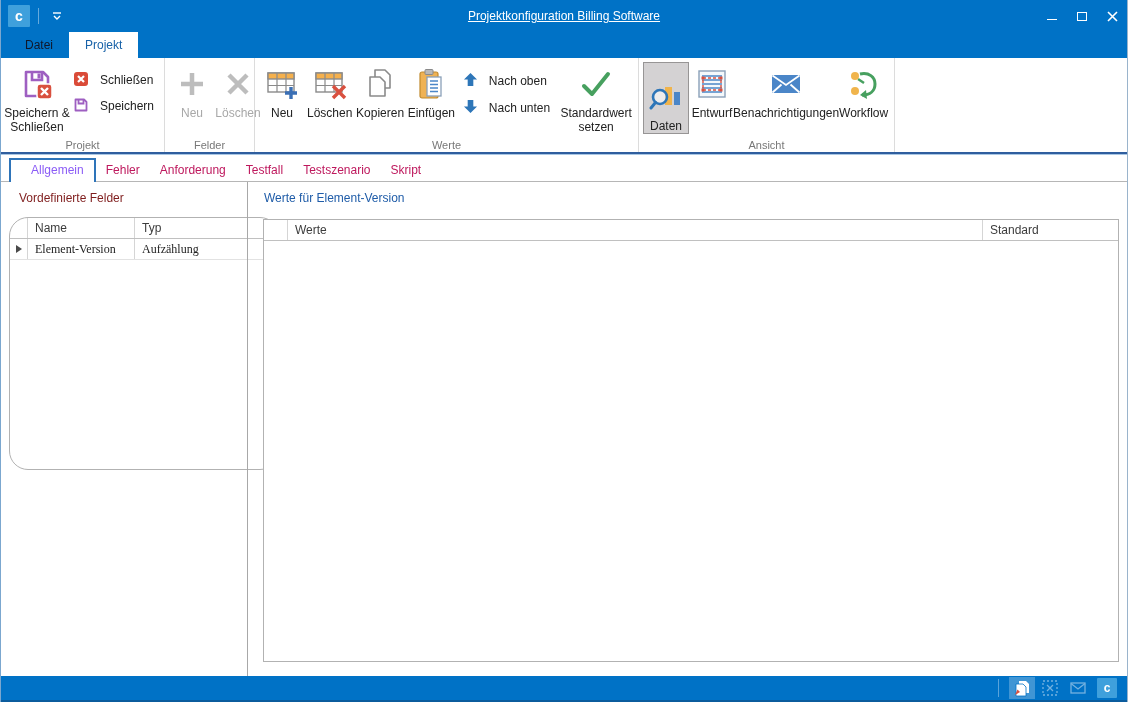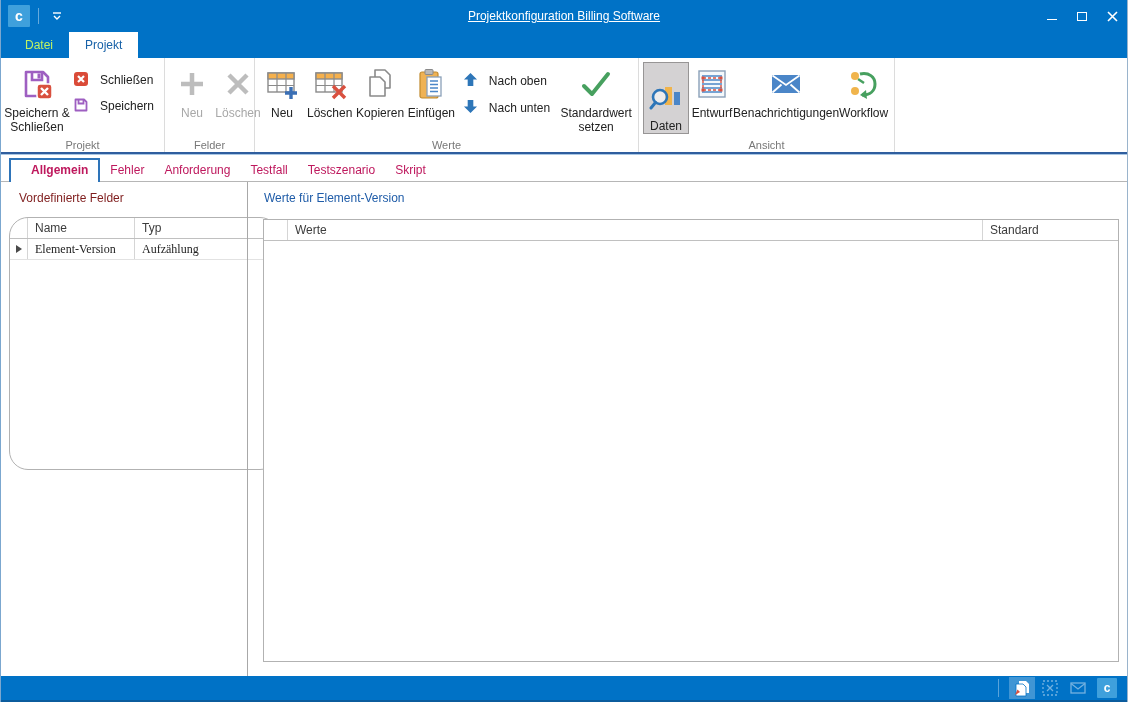--- a/index.html
+++ b/index.html
@@ -13,21 +13,21 @@
   .tb-sep { width:1px; height:16px; background:rgba(255,255,255,.4); margin:0 8px; }
   .qat-btn { width:20px; height:20px; display:flex; align-items:center; justify-content:center; }
   .title-text { position:absolute; left:0; right:0; text-align:center; font-size:12px; pointer-events:none;text-decoration:underline; }
   .win-btns { margin-left:auto; display:flex; align-items:center; height:100%; }
   .win-btn { width:30px; height:100%; display:flex; align-items:center; justify-content:center; }
   .glyph-min { width:10px; height:1px; background:#fff; display:block; margin-top:6px; }
   .glyph-max { width:10px; height:9px; border:1px solid #fff; display:block; }
 
   
   .ribbon-tabs { height:26px; background:#0072C6; display:flex; align-items:flex-end; padding-left:8px; flex-shrink:0; }
-  .rtab { padding:0 16px; height:26px; display:flex; align-items:center; color:#bef264; font-size:12px; }
+  .rtab { padding:0 16px; height:26px; display:flex; align-items:center; color:#0f172a; font-size:12px; }
   .rtab.selected { background:#fff; color:#1862a8; }
 
   
   .ribbon-body { height:94px; background:#fff; display:flex; flex-shrink:0; }
   .rgroup { position:relative; height:94px; border-right:1px solid #dcdcdc; padding:4px 4px 16px 4px; display:flex; align-items:flex-start; }
   .rgroup-label { position:absolute; bottom:1px; left:0; right:0; text-align:center; font-size:11px; color:#787878; }
   .big-btn { display:flex; flex-direction:column; align-items:center; padding:2px 5px 0 5px; min-width:46px; }
   .big-btn .ic { height:40px; display:flex; align-items:center; justify-content:center; }
   .big-btn .lbl { text-align:center; line-height:14px; margin-top:2px; white-space:normal; }
   .big-btn.two-line .lbl { width:76px; }
@@ -37,21 +37,21 @@
   .small-btn { display:flex; align-items:center; gap:11px; height:20px; white-space:nowrap; }
   .arrows-col { display:flex; flex-direction:column; gap:7px; margin:9px 8px 0 6px; }
 
   
   .ribbon-edge { height:4px; flex-shrink:0; background:linear-gradient(#2f5e9e 0 2px, #a9c7e4 2px 3px, #ffffff 3px 4px); }
 
   
   .content { flex:1; display:flex; flex-direction:column; position:relative; background:#fff; min-height:0; }
   .page-tabs { height:26px; display:flex; align-items:flex-end; padding-left:8px; border-bottom:1px solid #b6b6b6; flex-shrink:0; }
   .ptab { padding:3px 10px 4px 10px; font-size:12px; color:#be185d; }
-  .ptab.selected { color:#be185d; font-weight:bold; border:2px solid #2e74b9; border-bottom:none; background:#fff; margin-bottom:-1px; padding-bottom:5px;padding-left:20px; }
+  .ptab.selected { color:#8b5cf6; font-weight:normal; border:2px solid #2e74b9; border-bottom:none; background:#fff; margin-bottom:-1px; padding-bottom:5px;padding-left:20px; }
 
   
   .panels { flex:1; position:relative; min-height:0; }
   .left-panel { position:absolute; left:0; top:0; width:246px; bottom:0; }
   .splitter { position:absolute; left:246px; top:0; bottom:0; width:1px; background:#a8a8a8; }
   .right-panel { position:absolute; left:247px; right:0; top:0; bottom:0; }
   .panel-title { position:absolute; top:9px; left:18px; font-size:12px; color:#7f1d1d; }
   .panel-title.blue { left:16px; color:#1f5ca8; }
 
   .grid { position:absolute; border:1px solid #b2b2b2; background:#fff; }

